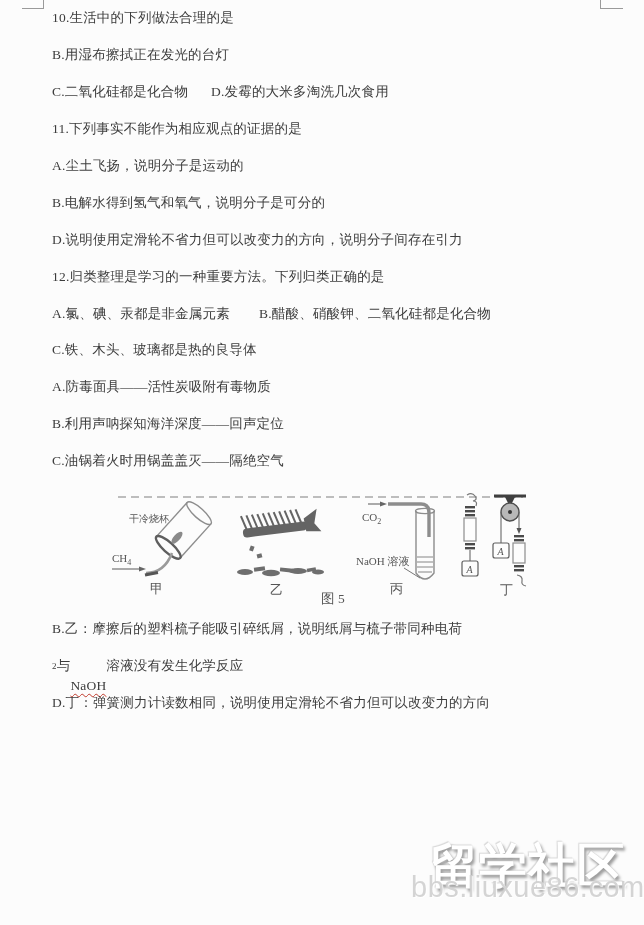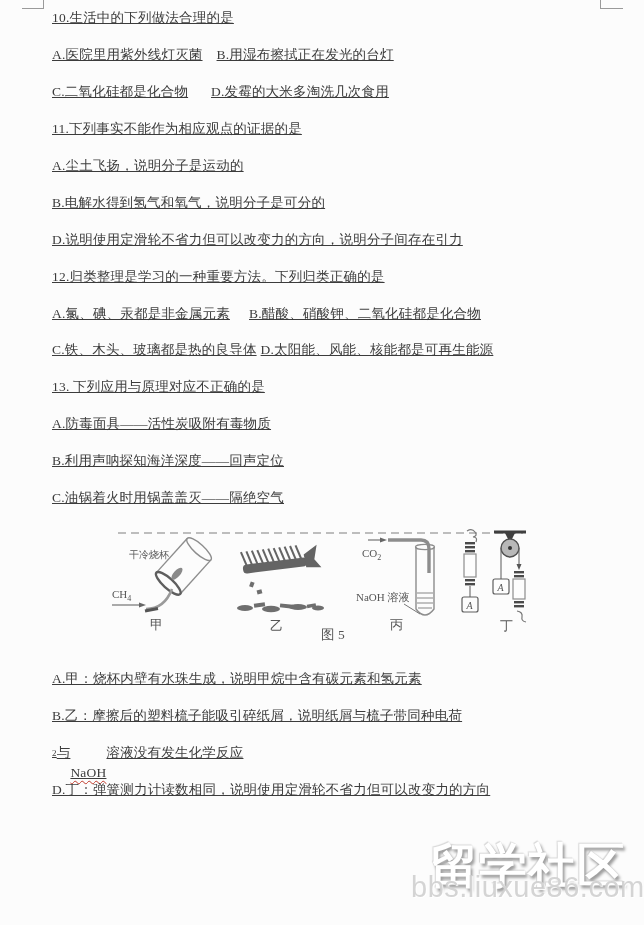--- a/index.html
+++ b/index.html
@@ -10,24 +10,24 @@
     color:#3c3c3c;
   }
   
   .corner { position:absolute; top:0; height:8px; }
   .corner-left  { left:22px;  width:21px; border-right:1px solid #9a9a9a; border-bottom:1px solid #9a9a9a; }
   .corner-right { left:600px; width:22px; border-left:1px solid #9a9a9a; border-bottom:1px solid #9a9a9a; }
 
   .content { padding-left:52px; padding-top:0; }
   .line {
     height:36.9px; display:flex; align-items:center;
-    font-size:13.5px; letter-spacing:0.2px; white-space:nowrap;text-decoration:underline;
+    font-size:13.5px; letter-spacing:0.2px; white-space:nowrap;
   }
   .col-q10 { display:inline-block; min-width:145px; padding-right:14px; }
-  .col-q12 { display:inline-block; min-width:193px; padding-right:4px; }
+  .col-q12 { display:inline-block; min-width:193px; padding-right:14px; }
   sub.small { font-size:9px; line-height:0; }
   .wavy {
     text-decoration-line:underline;
     text-decoration-style:wavy;
     text-decoration-color:#c03a2b;
     text-decoration-thickness:1px;
     text-underline-offset:3px;
     margin-top:40px;
   }
   .figure-wrap { width:608px; height:120px; margin-left:-52px; margin-top:11px; }
@@ -56,44 +56,41 @@
 
 <div class="page">
 
   <div class="corner corner-left"></div>
   <div class="corner corner-right"></div>
 
   <main class="content">
 
     <div class="line">10.生活中的下列做法合理的是</div>
     <div class="line">
-      <span class="col-q10">A.医院里用紫外线灯灭菌</span>
       <span>B.用湿布擦拭正在发光的台灯</span>
     </div>
     <div class="line">
       <span class="col-q10">C.二氧化硅都是化合物</span>
       <span>D.发霉的大米多淘洗几次食用</span>
     </div>
 
     <div class="line">11.下列事实不能作为相应观点的证据的是</div>
     <div class="line">A.尘土飞扬，说明分子是运动的</div>
     <div class="line">B.电解水得到氢气和氧气，说明分子是可分的</div>
     <div class="line">D.说明使用定滑轮不省力但可以改变力的方向，说明分子间存在引力</div>
 
     <div class="line">12.归类整理是学习的一种重要方法。下列归类正确的是</div>
     <div class="line">
       <span class="col-q12">A.氯、碘、汞都是非金属元素</span>
       <span>B.醋酸、硝酸钾、二氧化硅都是化合物</span>
     </div>
     <div class="line">
       <span class="col-q12">C.铁、木头、玻璃都是热的良导体</span>
-      <span>D.太阳能、风能、核能都是可再生能源</span>
-    </div>
-
-    <div class="line">13. 下列应用与原理对应不正确的是</div>
+    </div>
+
     <div class="line">A.防毒面具——活性炭吸附有毒物质</div>
     <div class="line">B.利用声呐探知海洋深度——回声定位</div>
     <div class="line">C.油锅着火时用锅盖盖灭——隔绝空气</div>
 
 
     <div class="figure-wrap">
       <svg width="644" height="120" viewBox="0 0 644 120">
         <line x1="118" y1="6" x2="523" y2="6" stroke="#9a9a9a" stroke-width="1.3" stroke-dasharray="8 5" opacity="0.85"></line>
 
         <g>
@@ -198,21 +195,20 @@
               <rect x="514" y="78" width="10" height="2.4"></rect>
           </g>
           <path d="M517,84 q6,1 5,6 q-1,4 4,5" stroke="#777" fill="none" stroke-width="1.2"></path>
           <text x="500" y="103" font-size="13" fill="#6a6a6a">丁</text>
         </g>
 
         <text x="321" y="112" font-size="13.5" fill="#555">图 5</text>
       </svg>
     </div>
 
-    <div class="line after-figure">A.甲：烧杯内壁有水珠生成，说明甲烷中含有碳元素和氢元素</div>
     <div class="line">B.乙：摩擦后的塑料梳子能吸引碎纸屑，说明纸屑与梳子带同种电荷</div>
     <div class="line">
         <sub class="small">2</sub>
         <span>与 </span>
         <span class="wavy">NaOH</span>
         <span> 溶液没有发生化学反应</span>
     </div>
     <div class="line">D.丁：弹簧测力计读数相同，说明使用定滑轮不省力但可以改变力的方向</div>
 
   </main>

